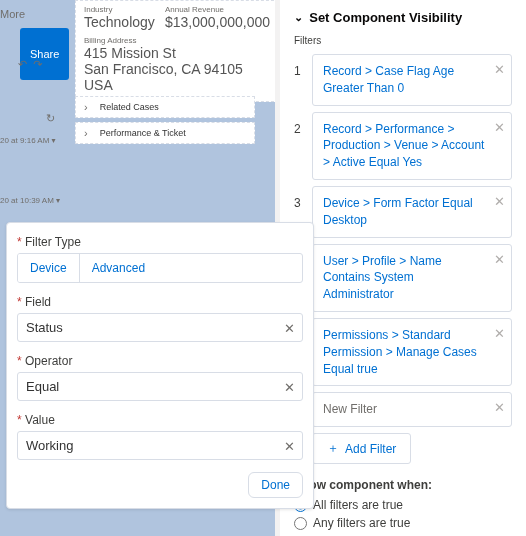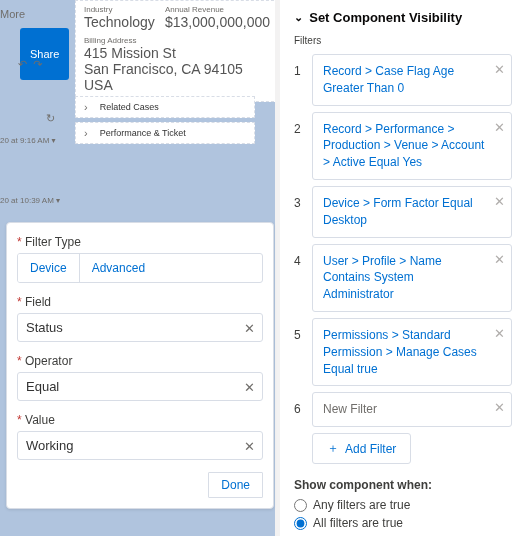--- a/index.html
+++ b/index.html
@@ -18,32 +18,32 @@
 
   .more-btn { position:absolute; left:0; top:8px; color:#706e6b; font-size:11px; }
   .share-btn { position:absolute; left:20px; top:28px; background:#0070d2; color:#fff; border:none; border-radius:3px; padding:20px 10px; font-size:11px; }
   .tiny-icons { position:absolute; left:18px; top:58px; display:flex; gap:6px; color:#706e6b; font-size:11px; }
   .refresh-icon { position:absolute; left:46px; top:112px; color:#706e6b; font-size:11px; }
 
   .ts1 { position:absolute; left:0; top:136px; font-size:8px; color:#706e6b; }
   .ts2 { position:absolute; left:0; top:196px; font-size:8px; color:#706e6b; }
 
   
-  .filter-card { position:absolute; left:6px; top:222px; width:268px; background:#fff; border:1px solid #d8dde6; border-radius:4px; padding:12px 10px 10px; z-index:50; box-shadow:0 1px 3px rgba(0,0,0,0.1); }
+  .filter-card { position:absolute; left:6px; top:222px; width:308px; background:#fff; border:1px solid #d8dde6; border-radius:4px; padding:12px 10px 10px; z-index:50; box-shadow:0 1px 3px rgba(0,0,0,0.1); }
   .form-label { font-size:12px; color:#3e3e3c; margin-bottom:4px; display:block; }
   .req::before { content:"* "; color:#c23934; }
   .seg { display:flex; border:1px solid #d8dde6; border-radius:3px; overflow:hidden; margin-bottom:12px; }
   .seg button { flex:none; padding:7px 12px; background:#fff; border:none; border-right:1px solid #d8dde6; font-size:12px; color:#0070d2; cursor:pointer; }
   .seg button:last-child { border-right:none; }
   .seg button.active { background:#0070d2; color:#fff; }
   .field-input { width:100%; border:1px solid #d8dde6; border-radius:3px; padding:6px 26px 6px 8px; font-size:13px; color:#333; position:relative; }
   .in-wrap { position:relative; margin-bottom:12px; }
   .in-wrap .clear { position:absolute; right:8px; top:50%; transform:translateY(-50%); color:#706e6b; cursor:pointer; font-size:13px; }
   .done-row { text-align:right; }
-  .done-btn { background:#fff; border:1px solid #d8dde6; border-radius:1px; padding:5px 12px; font-size:12px; color:#0070d2; cursor:pointer; }
+  .done-btn { background:#fff; border:1px solid #d8dde6; border-radius:6px; padding:5px 12px; font-size:12px; color:#0070d2; cursor:pointer; }
 
   
   .right-col { position:absolute; left:280px; top:0; width:246px; height:536px; background:#fff; padding:10px 14px; }
   .panel-head { display:flex; align-items:center; gap:6px; font-size:13px; font-weight:600; color:#080707; margin-bottom:10px; }
   .panel-head .chev { font-size:11px; }
   .subhead { font-size:10px; color:#3e3e3c; margin-bottom:8px; }
 
   .filters-list { display:flex; flex-direction:column; gap:6px; }
   .filter-row { display:flex; align-items:flex-start; gap:6px; }
   .filter-num { width:12px; font-size:12px; color:#3e3e3c; padding-top:10px; }
@@ -171,22 +171,22 @@
   </div>
 
   <button class="add-filter-btn">
     <span>＋</span>
     <span>Add Filter</span>
   </button>
 
   <div class="show-when">
     <div class="lbl">Show component when:</div>
     <label class="radio-row">
+        <input type="radio" name="sw" checked="" style="">
+        <span>All filters are true</span>
+      </label>
+    <label class="radio-row">
         <input type="radio" name="sw" style="">
         <span>Any filters are true</span>
-      </label>
-    <label class="radio-row">
-        <input type="radio" name="sw" checked="" style="">
-        <span>All filters are true</span>
       </label>
 
   </div>
 </div>
 
 </body></html>

